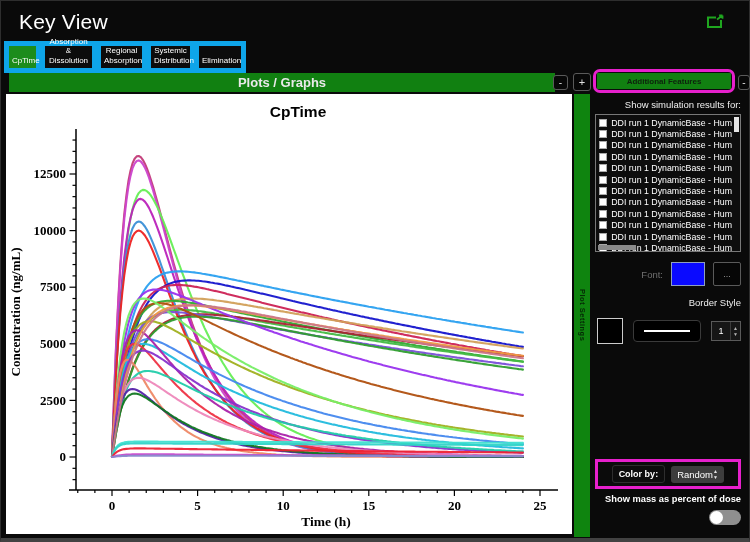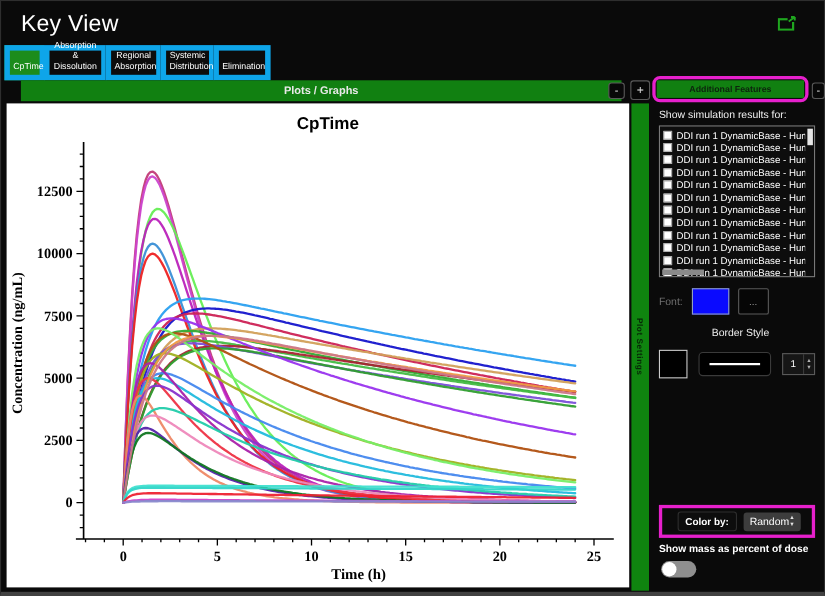--- a/index.html
+++ b/index.html
@@ -12,41 +12,41 @@
   .popout{position:absolute;right:24px;top:13px;width:18px;height:14px;cursor:pointer;}
   
   .tabbar{position:absolute;left:3px;top:40px;height:32px;display:flex;}
   .tab{box-sizing:border-box;border:5px solid #0ea5e9;margin-right:-1px;background:#0c0c0c;color:#fff;
     font-size:8px;line-height:9.5px;display:flex;flex-direction:column;justify-content:flex-end;
     text-align:center;padding:2px 3px 3px 3px;white-space:pre-line;cursor:pointer;}
   .tab.active{background:#1c8c1c;}
   .tab:nth-child(1){width:37px}.tab:nth-child(2){width:57px}.tab:nth-child(3){width:51px}
   .tab:nth-child(4){width:49px}.tab:nth-child(5){width:52px}
   
-  .plots-bar{position:absolute;left:18px;top:72px;width:546px;height:19px;background:#118011;
-    color:#e9e9e9;font-size:10px;font-weight:bold;display:flex;align-items:center;justify-content:center;}
+  .plots-bar{position:absolute;left:8px;top:72px;width:546px;height:19px;background:#118011;
+    color:#e9e9e9;font-size:13px;font-weight:bold;display:flex;align-items:center;justify-content:center;}
   .sq-btn{position:absolute;box-sizing:border-box;background:#080808;border:1px solid #5a5a5a;border-radius:3px;
     color:#e0e0e0;display:flex;align-items:center;justify-content:center;font-size:10px;line-height:1;cursor:pointer;}
   .plots-minus{left:552px;top:74px;width:15px;height:15px;}
   .plus-btn{left:572px;top:72px;width:18px;height:18px;font-size:11px;}
   .af-minus{left:737px;top:74px;width:12px;height:15px;}
   
   .af-wrap{position:absolute;left:592px;top:68px;width:142px;height:24px;box-sizing:border-box;
     border:3px solid #e620cc;border-radius:7px;background:#0b0b0b;padding:1px;}
   .af-bar{width:100%;height:100%;background:#118011;color:#0d230d;font-size:8px;font-weight:bold;
     display:flex;align-items:center;justify-content:center;}
   
   .plot-area{position:absolute;left:5px;top:93px;width:566px;height:440px;background:#ffffff;}
   
   .strip{position:absolute;left:573px;top:93px;width:16px;height:443px;background:#0f840f;
     display:flex;align-items:center;justify-content:center;cursor:pointer;}
   .strip span{writing-mode:vertical-rl;font-size:7.5px;color:#062806;font-weight:bold;letter-spacing:.5px;}
   
   .rpanel{position:absolute;left:592px;top:93px;width:156px;height:445px;box-sizing:border-box;
-    padding:5px 8px 6px 6px;display:flex;flex-direction:column;color:#eee;}
+    padding:5px 8px 6px 6px;display:flex;flex-direction:column;color:#eee;align-items:flex-end;}
   .rp-label{font-size:9.5px;color:#f0f0f0;}
   .listbox{margin-top:4px;position:relative;height:138px;box-sizing:border-box;border:1px solid #787878;
     background:#0d0d0d;overflow:hidden;padding:2px 8px 0 3px;}
   .list-row{display:flex;align-items:center;gap:4px;height:11.4px;font-size:8.8px;color:#fff;
     white-space:nowrap;overflow:hidden;cursor:default;}
   .cb{flex:none;width:8px;height:8px;background:#fff;border:1px solid #aaa;box-sizing:border-box;cursor:pointer;}
   .vthumb{position:absolute;right:1px;top:2px;width:5px;height:15px;background:#e6e6e6;}
   .hthumb{position:absolute;left:2px;bottom:1px;width:38px;height:5px;background:#8a8a8a;}
   .row{display:flex;align-items:center;}
   .font-row{margin-top:10px;gap:8px;}

